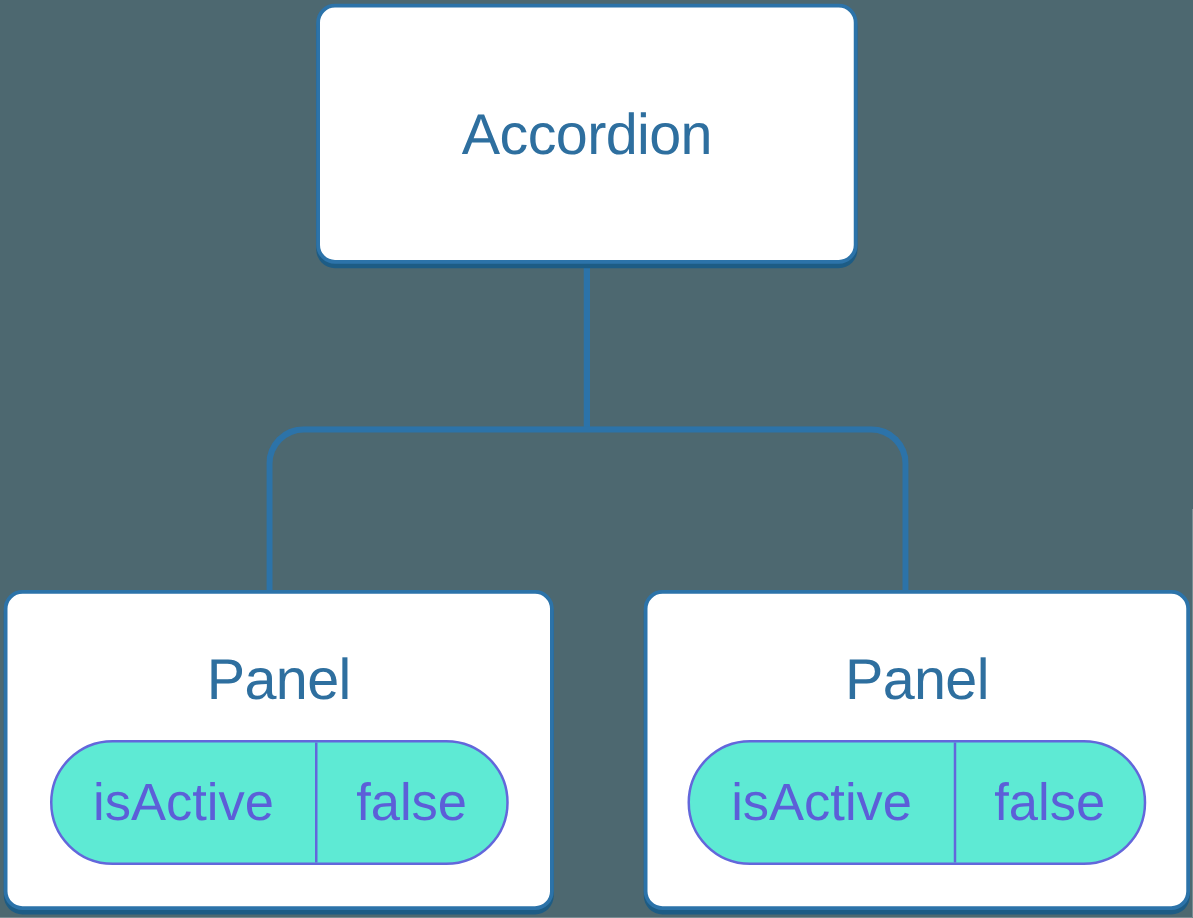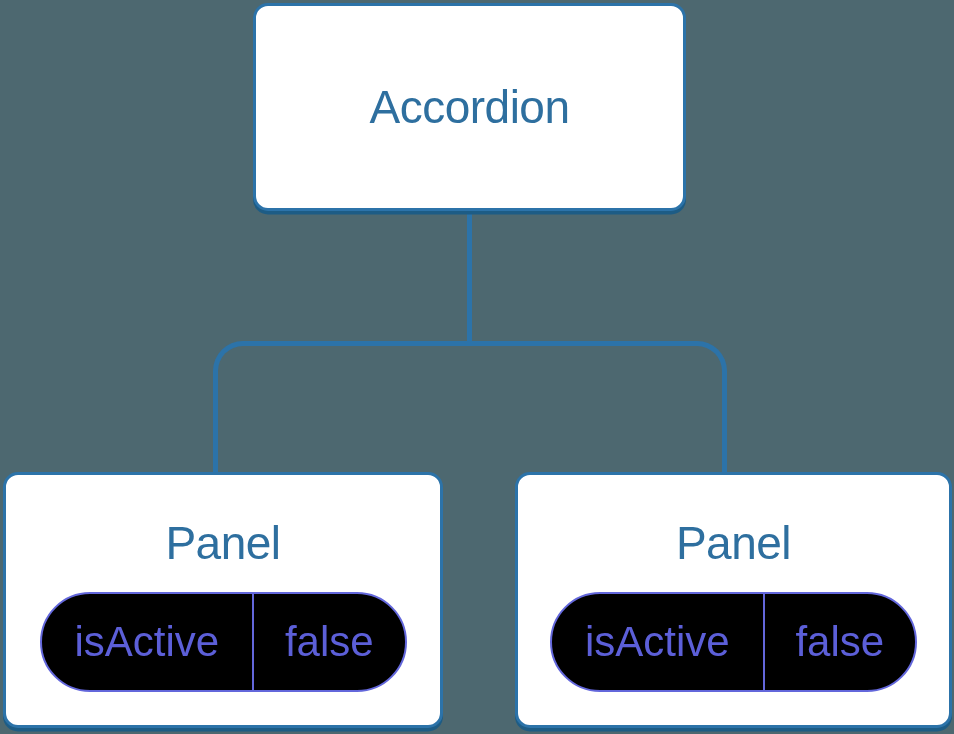--- a/index.html
+++ b/index.html
@@ -83,21 +83,21 @@
   .pill {
     box-sizing: border-box;
     width: 367px;
     height: 100px;
     border: 2.5px solid #6367DB;
     border-radius: 50px;
     display: flex;
     align-items: stretch;
     color: #5C5FD8;
     font-size: 42px;
-    background: #000000;
+    background: #5eead4;
   }
   .pill-cell {
     display: flex;
     align-items: center;
     justify-content: center;
   }
   .pill-name {
     width: 58%;
     border-right: 2.5px solid #6367DB;
   }

